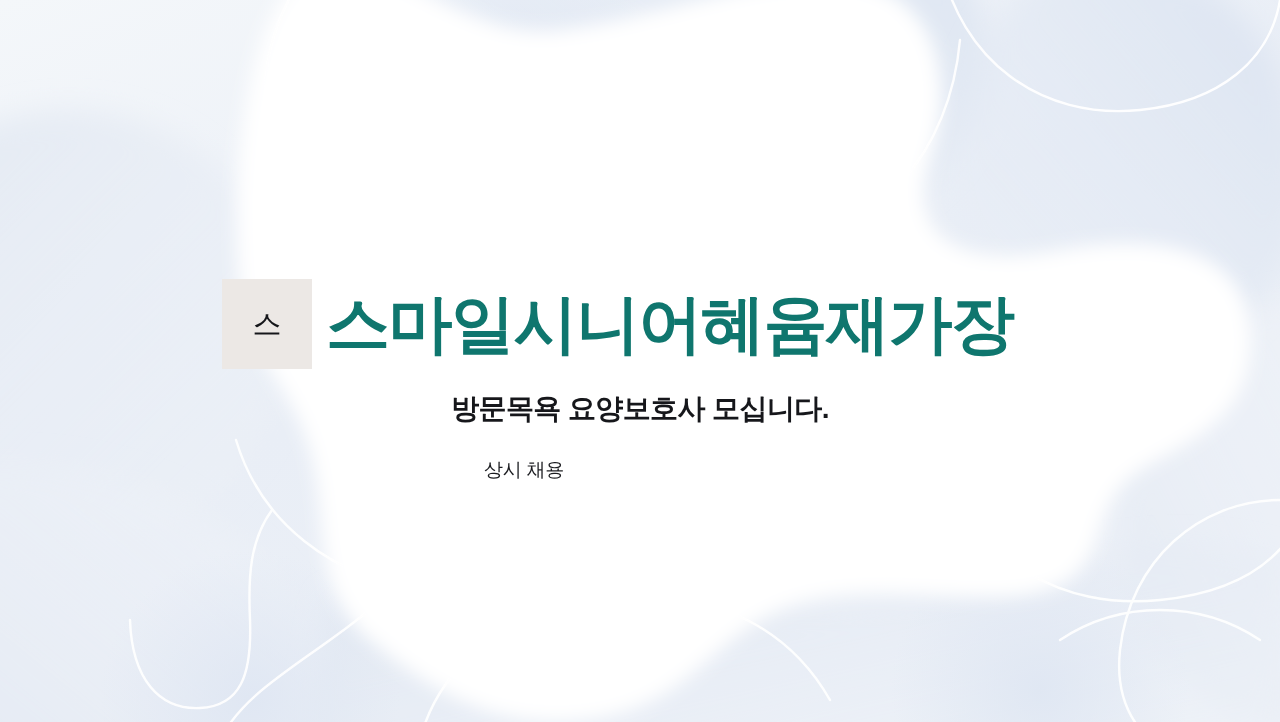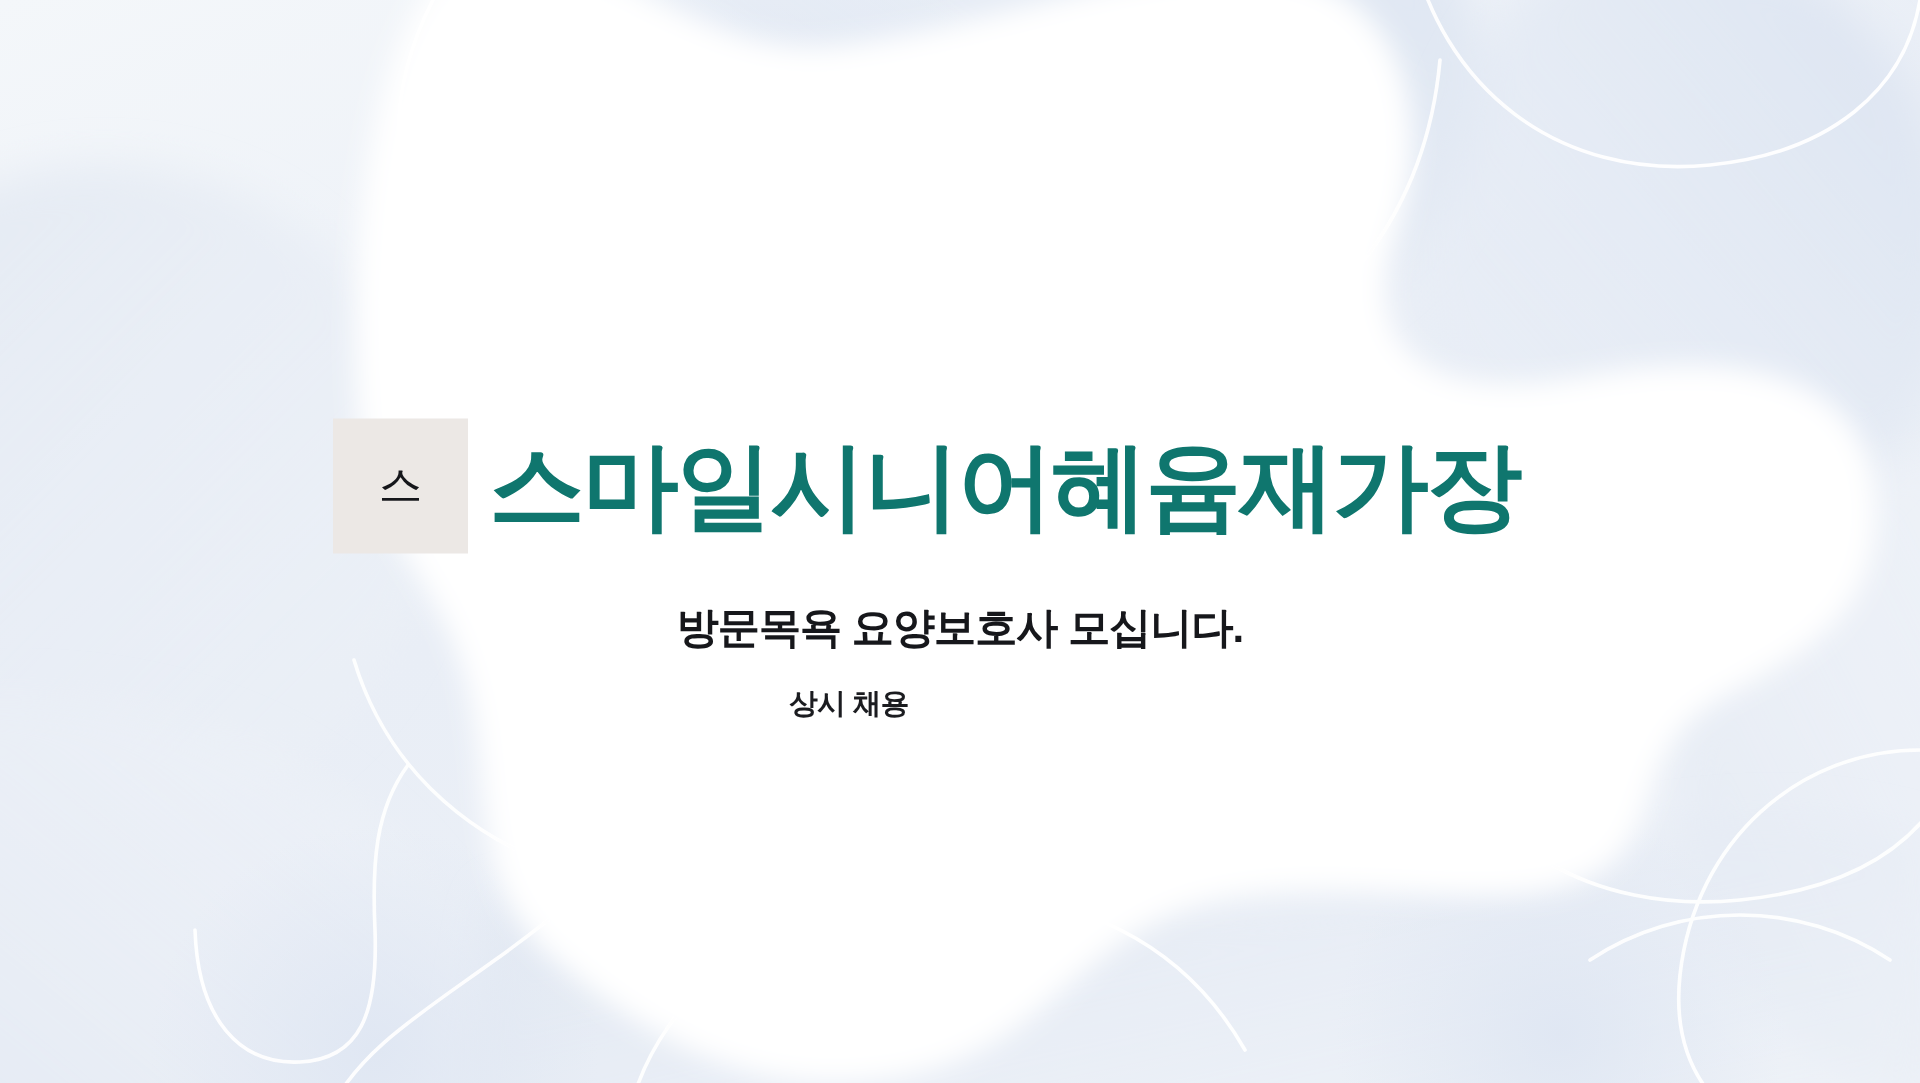--- a/index.html
+++ b/index.html
@@ -75,42 +75,41 @@
     font-weight: 700;
     color: #0f766e;
     line-height: 1.05;
     letter-spacing: -1.5px;
     white-space: nowrap;
   }
 
   .subtitle {
     position: absolute;
     left: 0;
-    top: 402px;
+    top: 392px;
     width: 1280px;
     text-align: center;
     font-size: 28px;
     font-weight: 700;
     color: #16171b;
     letter-spacing: -0.6px;
     line-height: 1.2;
   }
 
   .status-badge {
     position: absolute;
     left: 0;
     top: 459px;
     width: 1048px;
     text-align: center;
     font-size: 19px;
-    font-weight: 700;
+    font-weight: 400;
     color: #1b1c20;
     letter-spacing: -0.3px;
     line-height: 1.2;
-    margin-left: 42px;
   }
 </style>
 </head>
 <body>
 
 <div class="poster">
 
   <div class="bg-layer bg-base"></div>
 
   <svg class="bg-layer" viewBox="0 0 1280 722" preserveAspectRatio="none" xmlns="http://www.w3.org/2000/svg">

